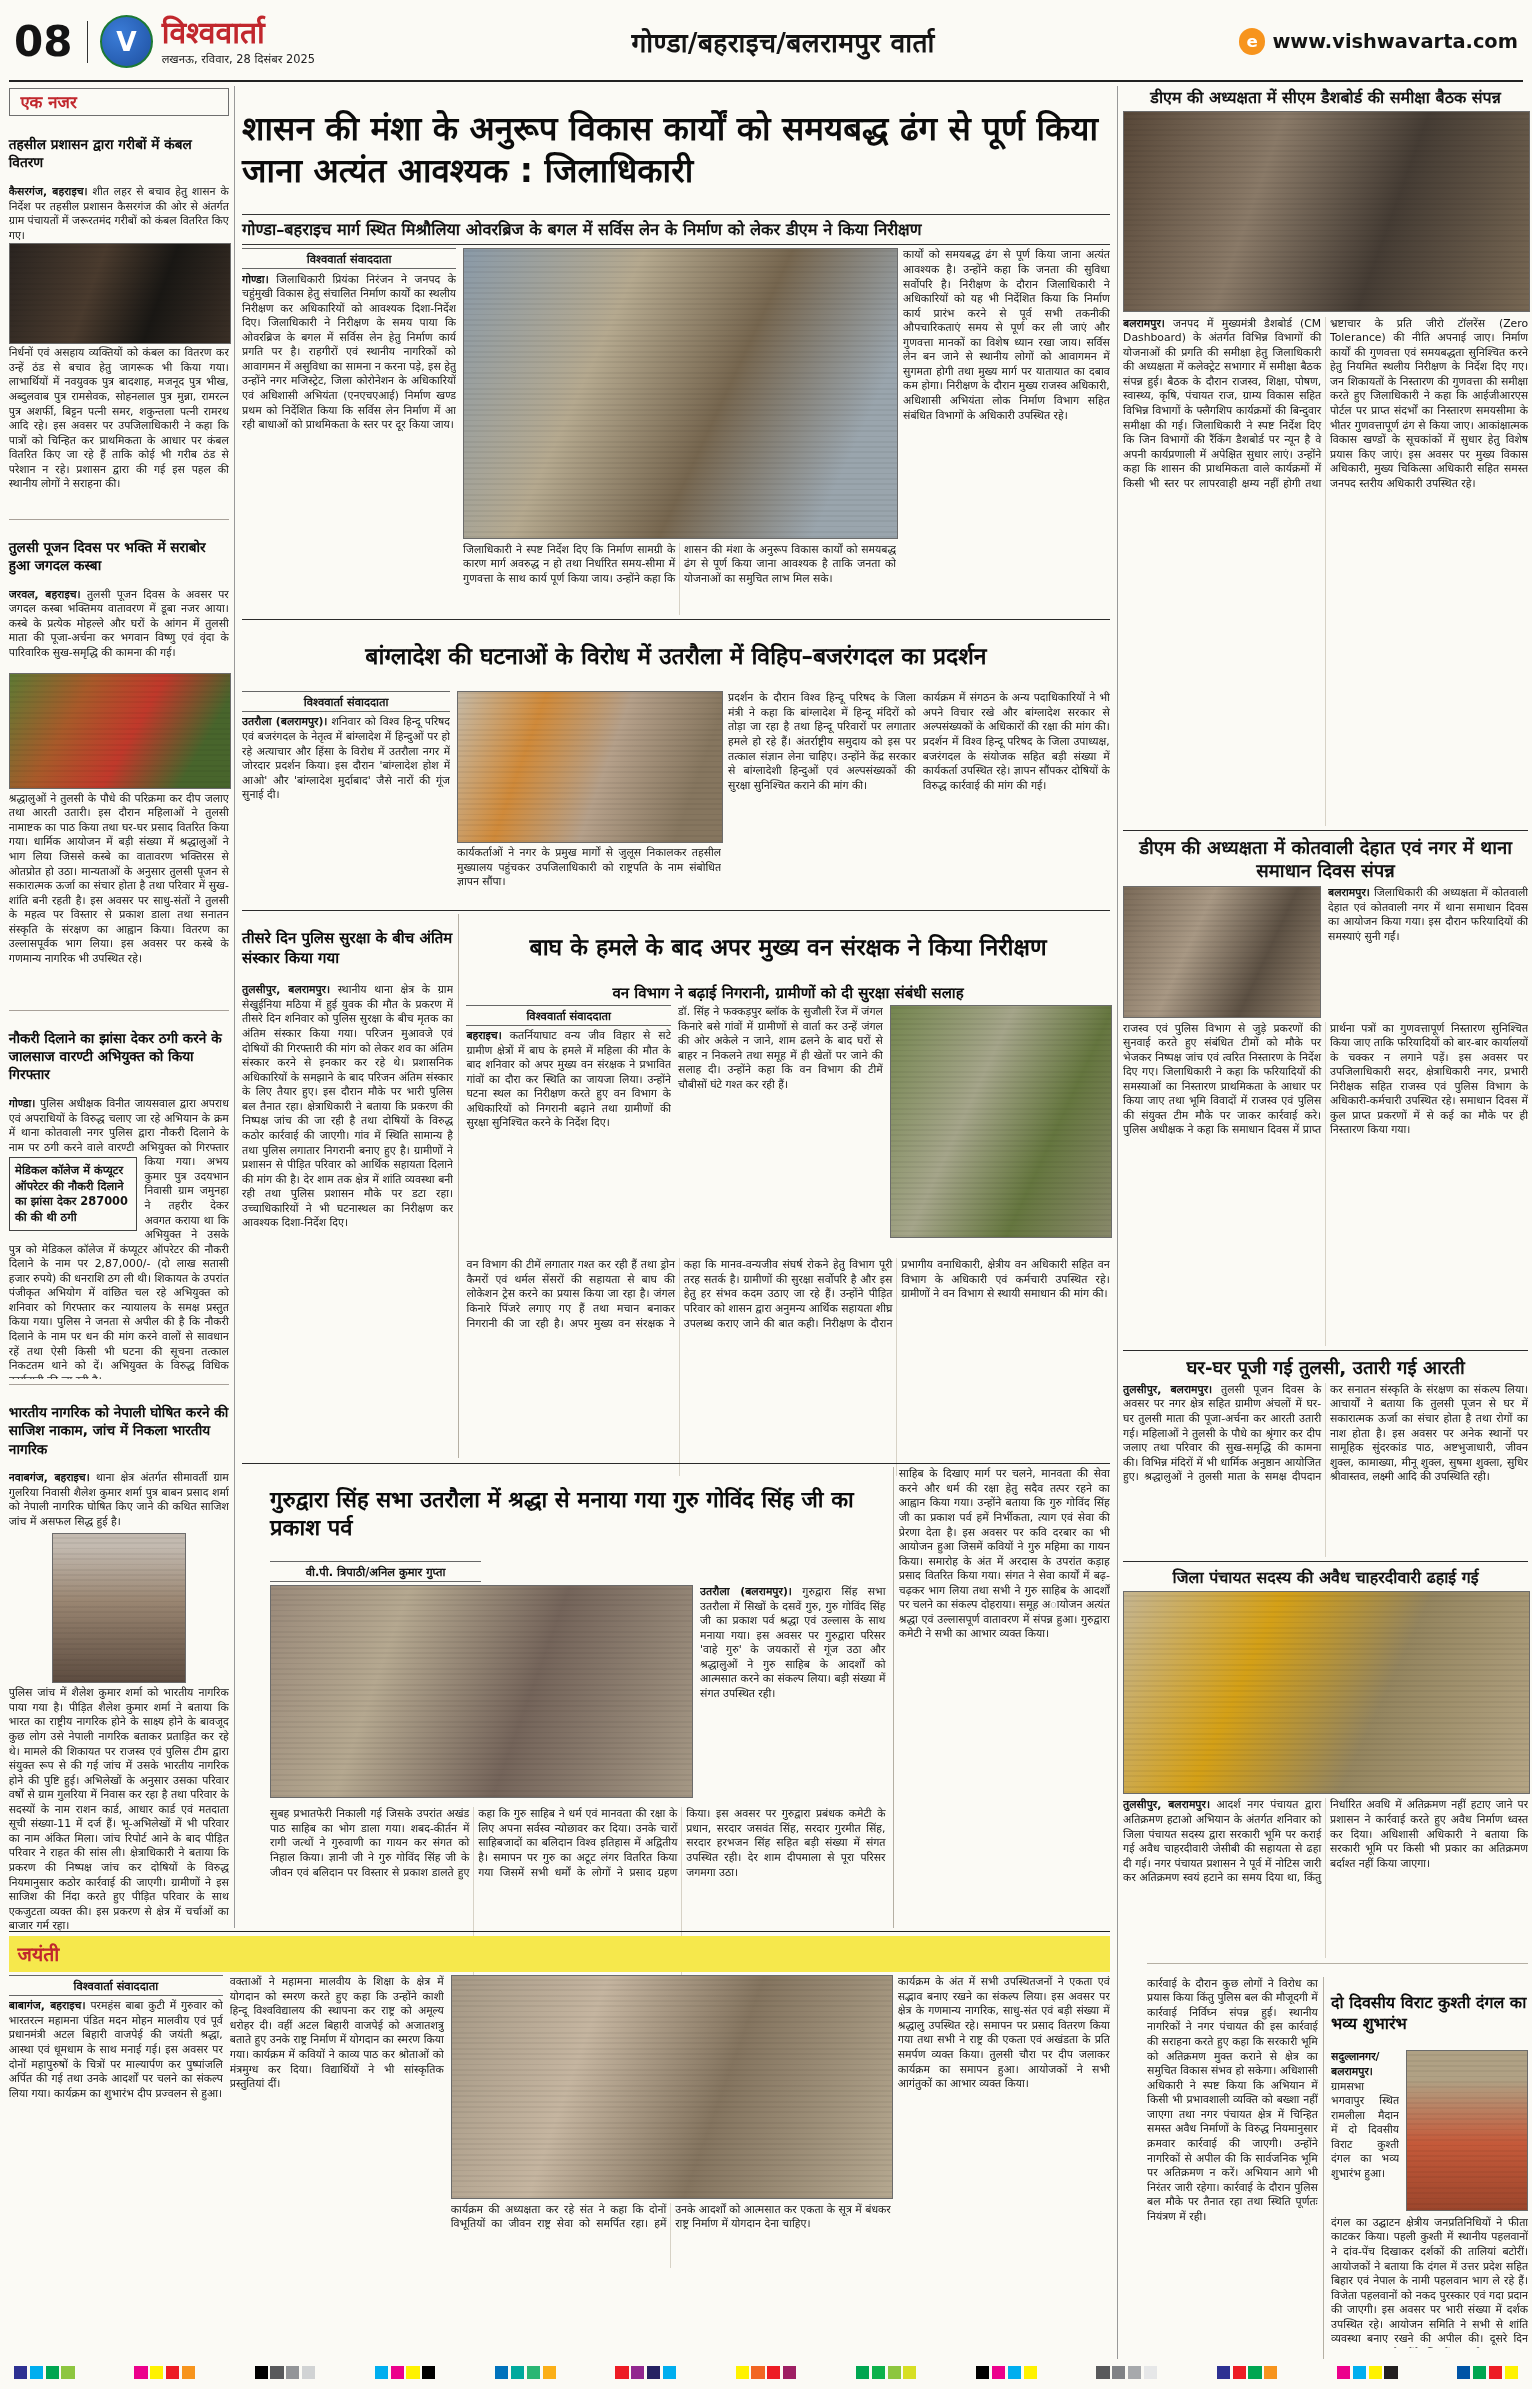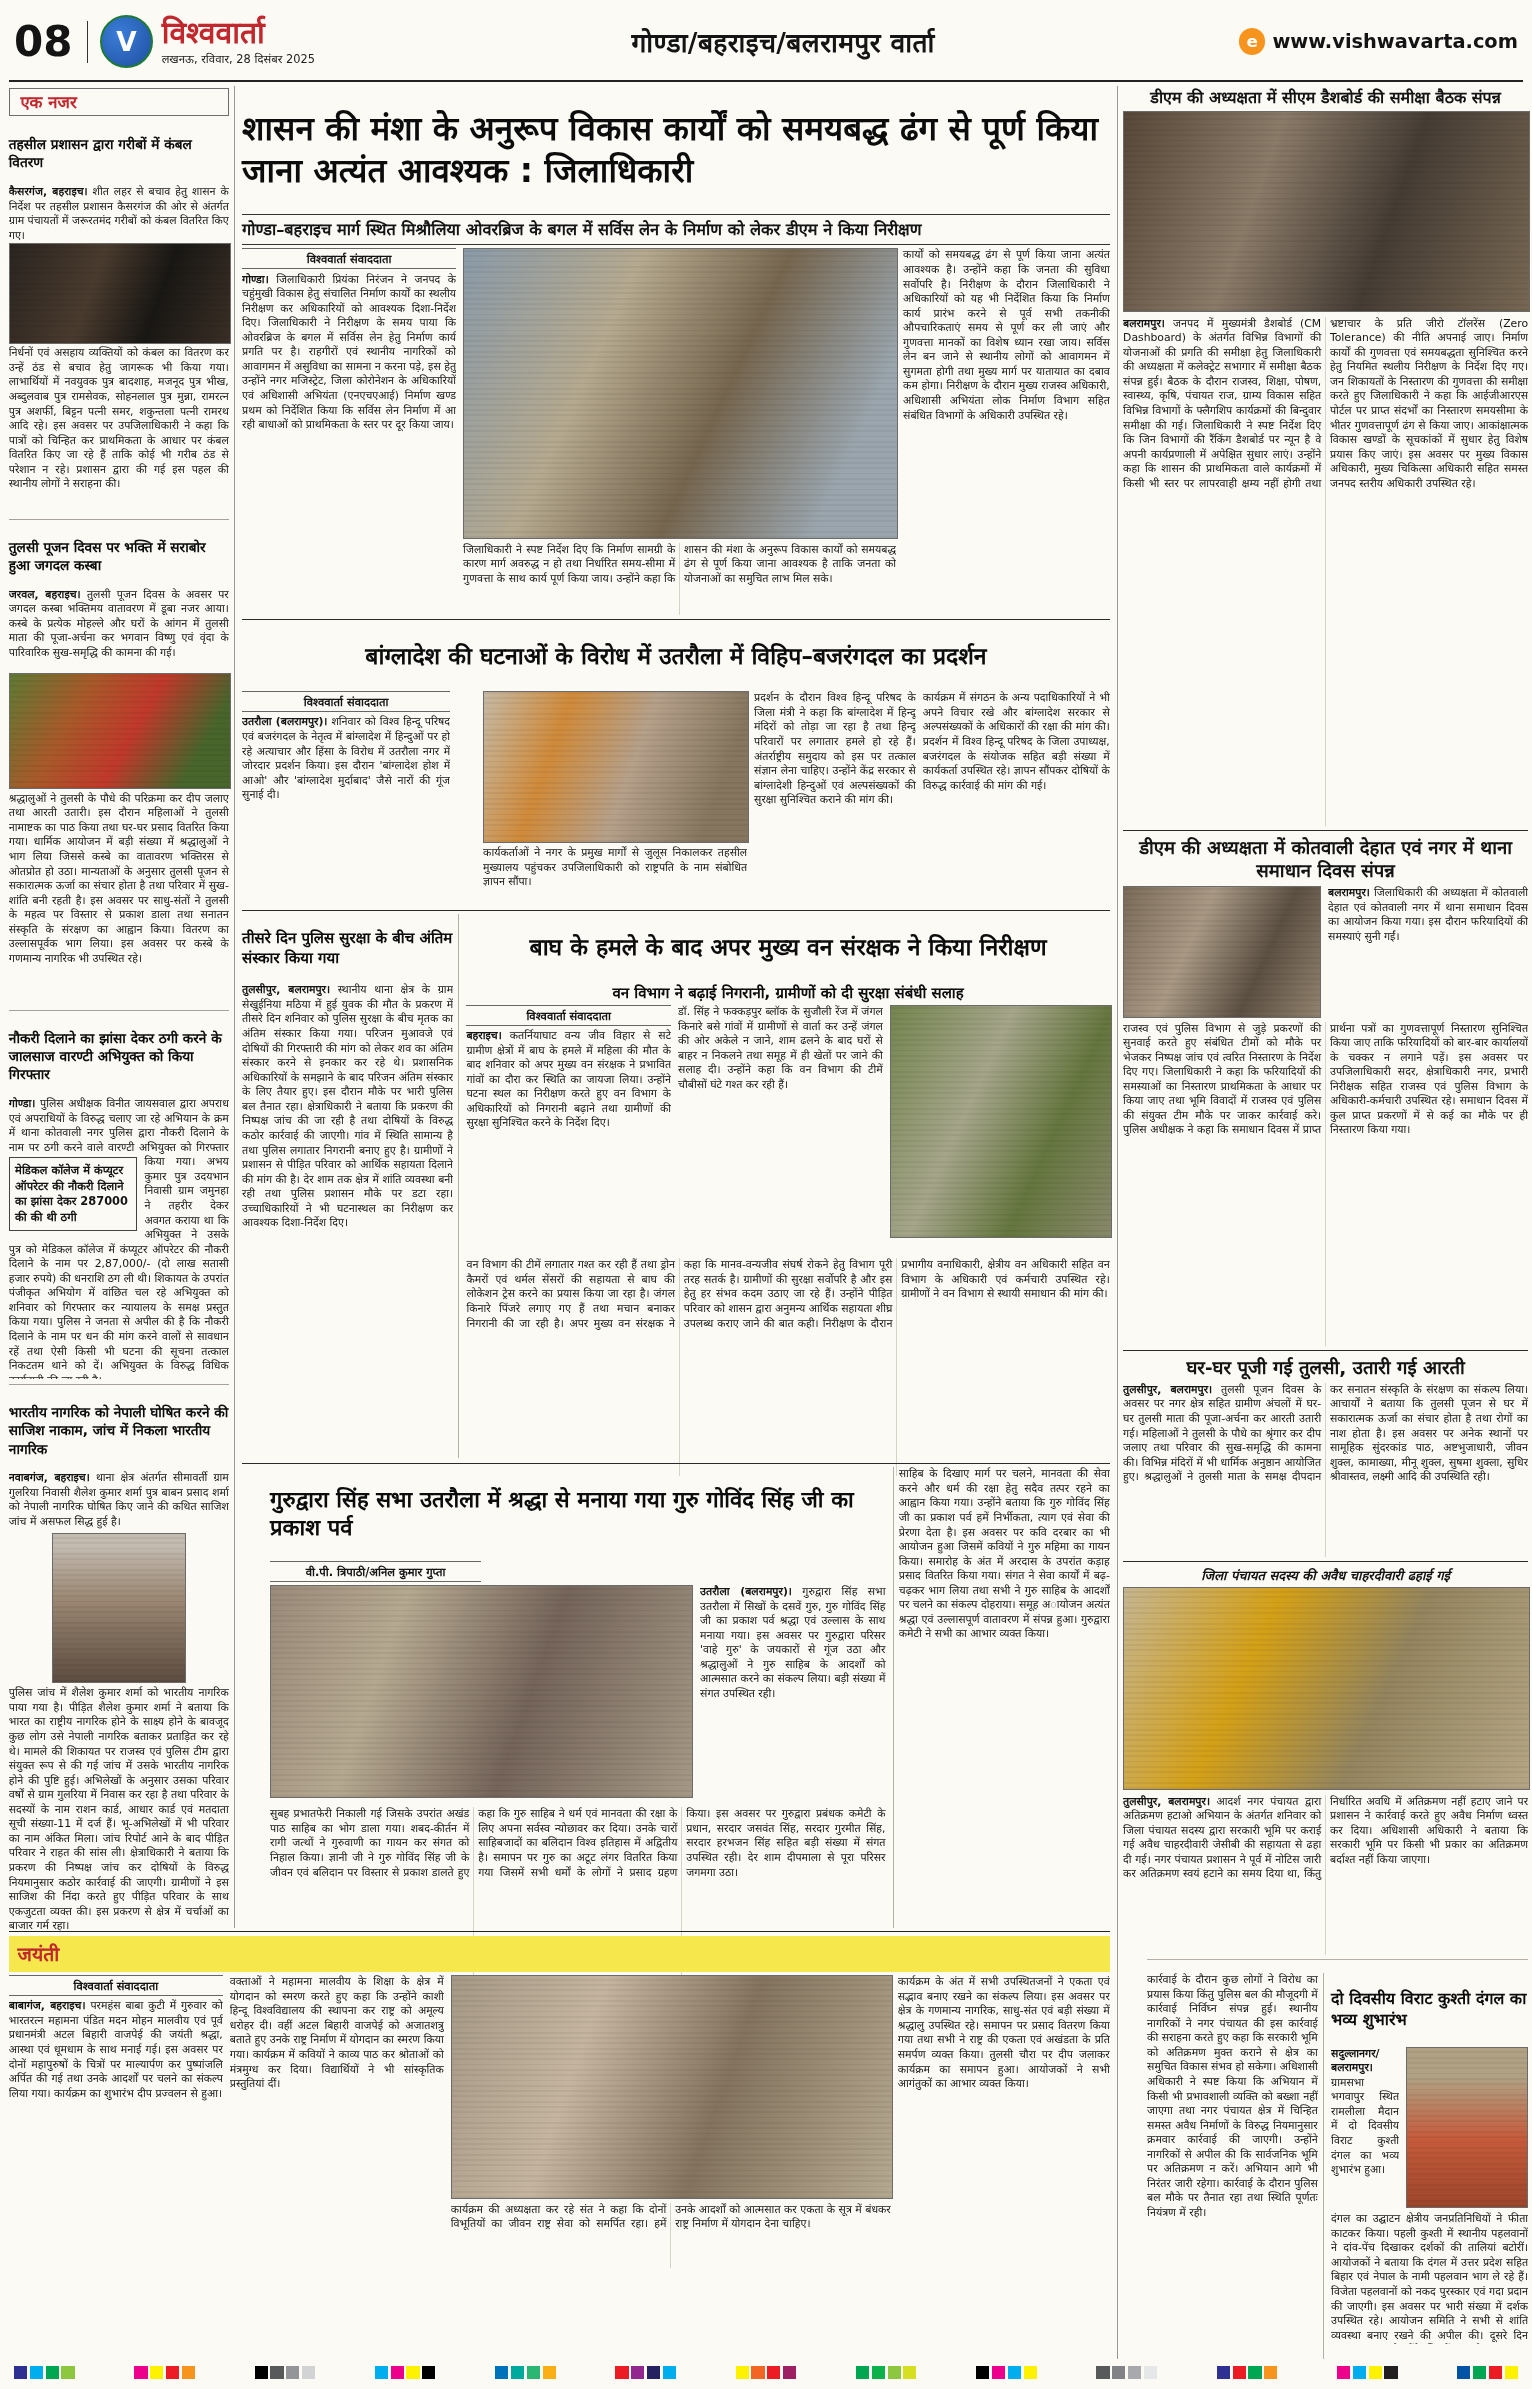--- a/index.html
+++ b/index.html
@@ -179,21 +179,21 @@
           <article style="border-bottom:1.8px solid #2b2b2b;padding-bottom:3.5px;">
             <h2 class="hl hl-lg">बांग्लादेश की घटनाओं के विरोध में उतरौला में विहिप–बजरंगदल का प्रदर्शन</h2>
             <div class="mid-row" style="height:215px;margin-top:3.5px;">
               <div style="width:208px;flex:0 0 208px;">
                 <div class="byline">विश्ववार्ता संवाददाता</div>
                 <div class="body-text" style="height:187px;">
                   <span class="dateline">उतरौला (बलरामपुर)।</span>
                   <span>शनिवार को विश्व हिन्दू परिषद एवं बजरंगदल के नेतृत्व में बांग्लादेश में हिन्दुओं पर हो रहे अत्याचार और हिंसा के विरोध में उतरौला नगर में जोरदार प्रदर्शन किया। इस दौरान 'बांग्लादेश होश में आओ' और 'बांग्लादेश मुर्दाबाद' जैसे नारों की गूंज सुनाई दी।</span>
                 </div>
               </div>
-              <div style="width:264px;flex:0 0 264px;margin-left:26px;">
+              <div style="width:264px;flex:0 0 264px;">
                 <div class="photo ph-protest" style="height:150px;"></div>
                 <div class="body-text" style="height:60px;margin-top:2.6px;">कार्यकर्ताओं ने नगर के प्रमुख मार्गों से जुलूस निकालकर तहसील मुख्यालय पहुंचकर उपजिलाधिकारी को राष्ट्रपति के नाम संबोधित ज्ञापन सौंपा।</div>
               </div>
               <div style="flex:1;">
                 <div class="body-text" style="height:211px;">प्रदर्शन के दौरान विश्व हिन्दू परिषद के जिला मंत्री ने कहा कि बांग्लादेश में हिन्दू मंदिरों को तोड़ा जा रहा है तथा हिन्दू परिवारों पर लगातार हमले हो रहे हैं। अंतर्राष्ट्रीय समुदाय को इस पर तत्काल संज्ञान लेना चाहिए। उन्होंने केंद्र सरकार से बांग्लादेशी हिन्दुओं एवं अल्पसंख्यकों की सुरक्षा सुनिश्चित कराने की मांग की।</div>
               </div>
               <div style="width:187px;flex:0 0 187px;">
                 <div class="body-text" style="height:211px;">कार्यक्रम में संगठन के अन्य पदाधिकारियों ने भी अपने विचार रखे और बांग्लादेश सरकार से अल्पसंख्यकों के अधिकारों की रक्षा की मांग की। प्रदर्शन में विश्व हिन्दू परिषद के जिला उपाध्यक्ष, बजरंगदल के संयोजक सहित बड़ी संख्या में कार्यकर्ता उपस्थित रहे। ज्ञापन सौंपकर दोषियों के विरुद्ध कार्रवाई की मांग की गई।</div>
               </div>
             </div>
@@ -306,21 +306,21 @@
       <article>
         <h3 class="rr-head" style="font-size:18.5px;">घर-घर पूजी गई तुलसी, उतारी गई आरती</h3>
         <div class="body-text cols-2" style="height:174px;">
           <span class="dateline">तुलसीपुर, बलरामपुर।</span>
           <span>तुलसी पूजन दिवस के अवसर पर नगर क्षेत्र सहित ग्रामीण अंचलों में घर-घर तुलसी माता की पूजा-अर्चना कर आरती उतारी गई। महिलाओं ने तुलसी के पौधे का श्रृंगार कर दीप जलाए तथा परिवार की सुख-समृद्धि की कामना की। विभिन्न मंदिरों में भी धार्मिक अनुष्ठान आयोजित हुए। श्रद्धालुओं ने तुलसी माता के समक्ष दीपदान कर सनातन संस्कृति के संरक्षण का संकल्प लिया। आचार्यों ने बताया कि तुलसी पूजन से घर में सकारात्मक ऊर्जा का संचार होता है तथा रोगों का नाश होता है। इस अवसर पर अनेक स्थानों पर सामूहिक सुंदरकांड पाठ, अष्टभुजाधारी, जीवन शुक्ल, कामाख्या, मीनू शुक्ल, सुषमा शुक्ला, सुधिर श्रीवास्तव, लक्ष्मी आदि की उपस्थिति रही।</span>
         </div>
       </article>
       <div class="rule2"></div>
 
       <article>
-        <h3 class="rr-head" style="font-size:13px;font-style:italic;">जिला पंचायत सदस्य की अवैध चाहरदीवारी ढहाई गई</h3>
+        <h3 class="rr-head" style="font-size:16px;">जिला पंचायत सदस्य की अवैध चाहरदीवारी ढहाई गई</h3>
         <div class="photo ph-jcb" style="height:201px;"></div>
         <div class="body-text cols-2" style="height:160px;margin-top:4.4px;">
           <span class="dateline">तुलसीपुर, बलरामपुर।</span>
           <span>आदर्श नगर पंचायत द्वारा अतिक्रमण हटाओ अभियान के अंतर्गत शनिवार को जिला पंचायत सदस्य द्वारा सरकारी भूमि पर कराई गई अवैध चाहरदीवारी जेसीबी की सहायता से ढहा दी गई। नगर पंचायत प्रशासन ने पूर्व में नोटिस जारी कर अतिक्रमण स्वयं हटाने का समय दिया था, किंतु निर्धारित अवधि में अतिक्रमण नहीं हटाए जाने पर प्रशासन ने कार्रवाई करते हुए अवैध निर्माण ध्वस्त कर दिया। अधिशासी अधिकारी ने बताया कि सरकारी भूमि पर किसी भी प्रकार का अतिक्रमण बर्दाश्त नहीं किया जाएगा।</span>
         </div>
       </article>
 
       <div class="rr-bottom" style="margin-top:4.4px;border-top:0.9px solid #b5afa3;padding-top:13px;margin-left:24px;">
         <div style="flex:1;border-right:0.9px solid #b5afa3;padding-right:5.3px;">
           <div class="body-text" style="height:100%;">कार्रवाई के दौरान कुछ लोगों ने विरोध का प्रयास किया किंतु पुलिस बल की मौजूदगी में कार्रवाई निर्विघ्न संपन्न हुई। स्थानीय नागरिकों ने नगर पंचायत की इस कार्रवाई की सराहना करते हुए कहा कि सरकारी भूमि को अतिक्रमण मुक्त कराने से क्षेत्र का समुचित विकास संभव हो सकेगा। अधिशासी अधिकारी ने स्पष्ट किया कि अभियान में किसी भी प्रभावशाली व्यक्ति को बख्शा नहीं जाएगा तथा नगर पंचायत क्षेत्र में चिन्हित समस्त अवैध निर्माणों के विरुद्ध नियमानुसार क्रमवार कार्रवाई की जाएगी। उन्होंने नागरिकों से अपील की कि सार्वजनिक भूमि पर अतिक्रमण न करें। अभियान आगे भी निरंतर जारी रहेगा। कार्रवाई के दौरान पुलिस बल मौके पर तैनात रहा तथा स्थिति पूर्णतः नियंत्रण में रही।</div>

